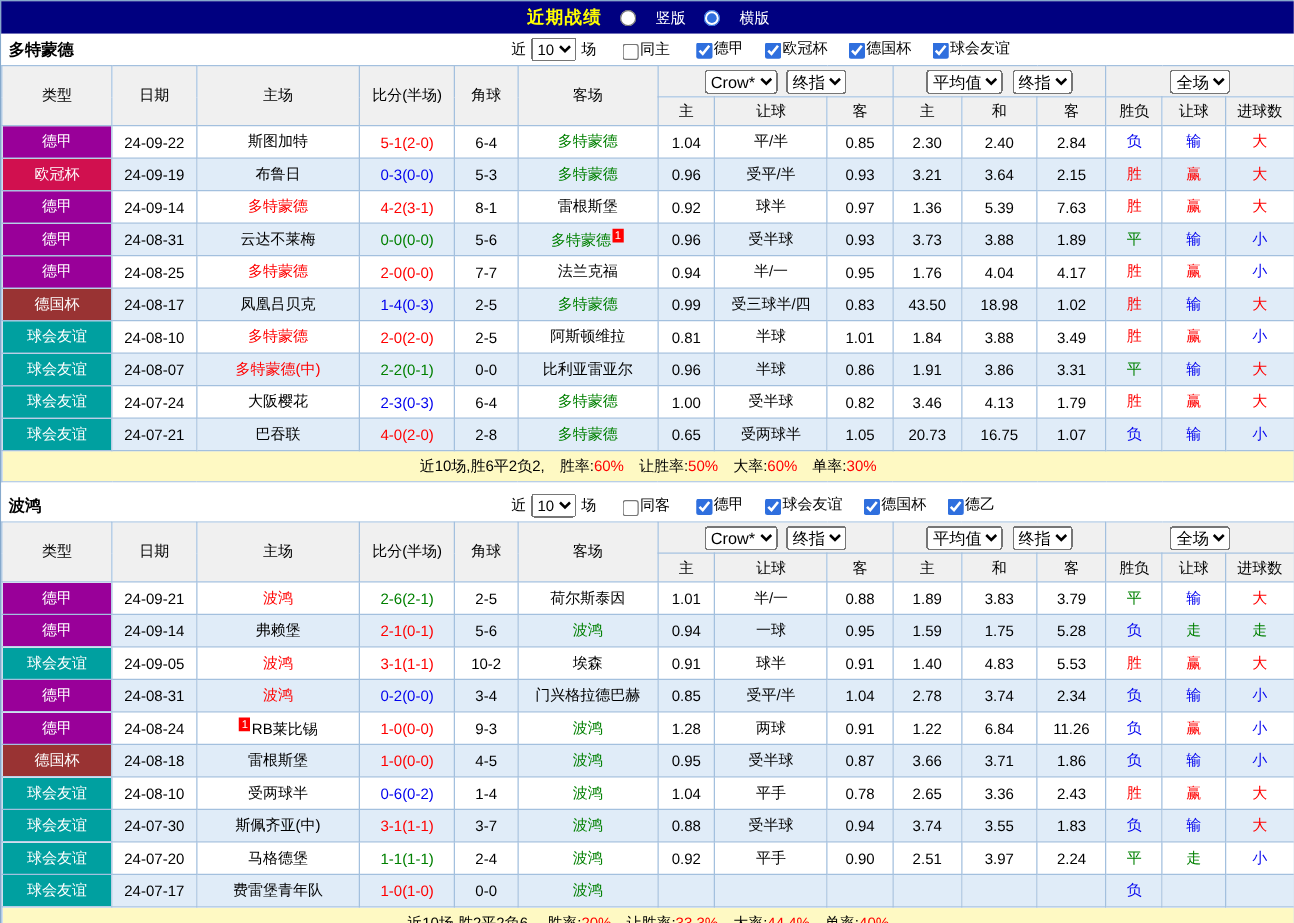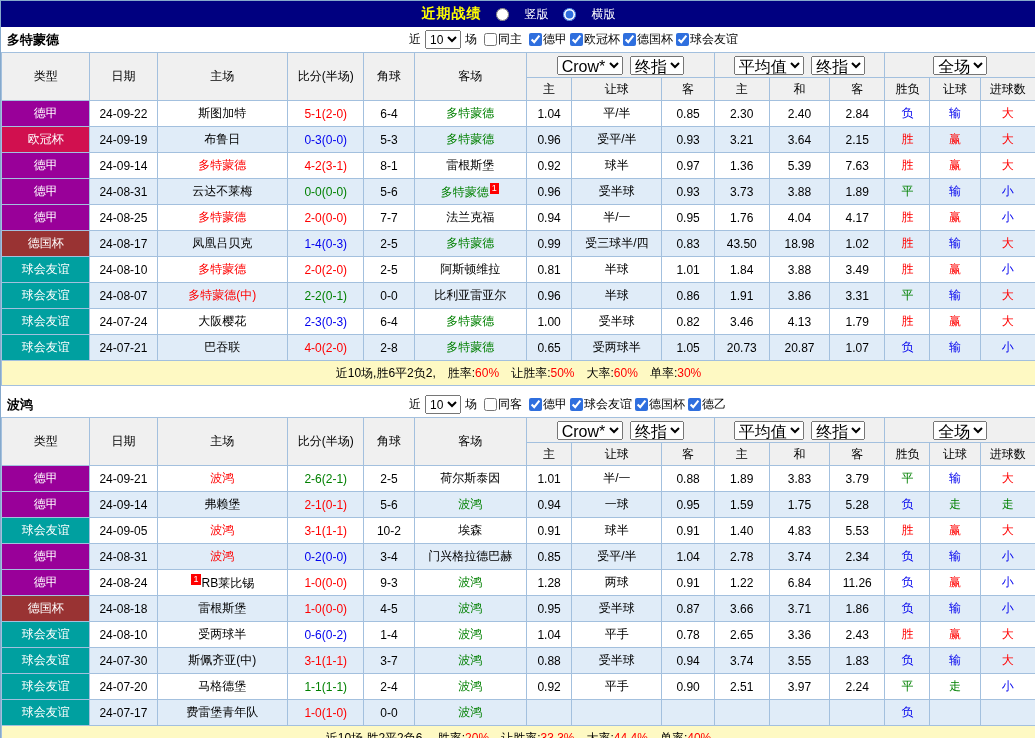--- a/index.html
+++ b/index.html
@@ -6,29 +6,29 @@
   body{width:1035px;background:#fff;color:#000;font-family:"Liberation Sans","DejaVu Sans",sans-serif;font-size:12px}
   .panel{width:1035px;border:1px solid #86a9cc;background:#fff}
   .topbar{height:26px;background:#000080;display:flex;align-items:center;justify-content:center;gap:14px}
   .topbar .title{color:#ffff00;font-weight:bold;font-size:14px;letter-spacing:1px}
   .topbar label.radio{display:inline-flex;align-items:center;gap:16px;color:#fff;cursor:pointer}
   .topbar input[type=radio]{margin:0;accent-color:#2f6fde;width:13px;height:13px}
   .filterbar{position:relative;height:25px;background:#fff;display:flex;align-items:center}
   .team-name{font-weight:bold;font-size:13px;padding-left:6px}
   .filters{position:absolute;left:408px;display:flex;align-items:center;gap:4px;white-space:nowrap}
   .filters select{font-size:12px;height:19px}
-  label.cb{display:inline-flex;align-items:center;margin-left:3px;cursor:pointer}
+  label.cb{display:inline-flex;align-items:flex-end;margin-left:17px;cursor:pointer}
   input[type=checkbox]{width:13px;height:13px;margin:0 1px 0 0;accent-color:#2f6fde}
   table.grid{width:100%;border-collapse:collapse;table-layout:fixed}
   .grid td{border:1px solid #a3c0de;text-align:center;white-space:nowrap;overflow:hidden;height:25px;padding:0 1px}
   .grid thead td{background:#f0f0f0;height:22px}
   .grid thead tr:first-child td{height:24px}
   .grid tbody tr:nth-child(even){background:#e0ecf8}
   .grid tfoot td{height:24px;background:#fef9c3}
-  .sel-cell select{font-size:16px;height:19px;margin:0 2px;max-width:95%}
+  .sel-cell select{font-size:13px;height:19px;margin:0 2px;max-width:95%}
   .league-cell{color:#fff}
   .t-red{color:#ff0000}.t-blue{color:#0000ee}.t-green{color:#008000}.t-black{color:#000}
   .redcard{display:inline-block;background:#f00;color:#fff;font-size:9px;line-height:11px;padding:0 2px;vertical-align:super;margin:0 1px}
   .stat{margin-left:12px}
   .gap{height:6px;background:#fff}
 </style>
 </head>
 <body>
 
 <div class="panel">
@@ -280,21 +280,21 @@
             <td class="league-cell" style="background: rgb(0, 160, 160);">球会友谊</td>
             <td>24-07-21</td>
             <td><span class="t-black">巴吞联</span></td>
             <td><span class="t-red">4-0(2-0)</span></td>
             <td>2-8</td>
             <td><span class="t-green">多特蒙德</span></td>
             <td>0.65</td>
             <td>受两球半</td>
             <td>1.05</td>
             <td>20.73</td>
-            <td>20.87</td>
+            <td>16.75</td>
             <td>1.07</td>
             <td><span class="t-blue">负</span></td>
             <td><span class="t-blue">输</span></td>
             <td><span class="t-blue">小</span></td>
           </tr>
         </tbody>
       <tfoot>
         <tr>
           <td colspan="15" class="summary"><span>近10场,胜6平2负2,</span><span class="stat">胜率:<span class="t-red">60%</span></span><span class="stat">让胜率:<span class="t-red">50%</span></span><span class="stat">大率:<span class="t-red">60%</span></span><span class="stat">单率:<span class="t-red">30%</span></span></td>
         </tr>

